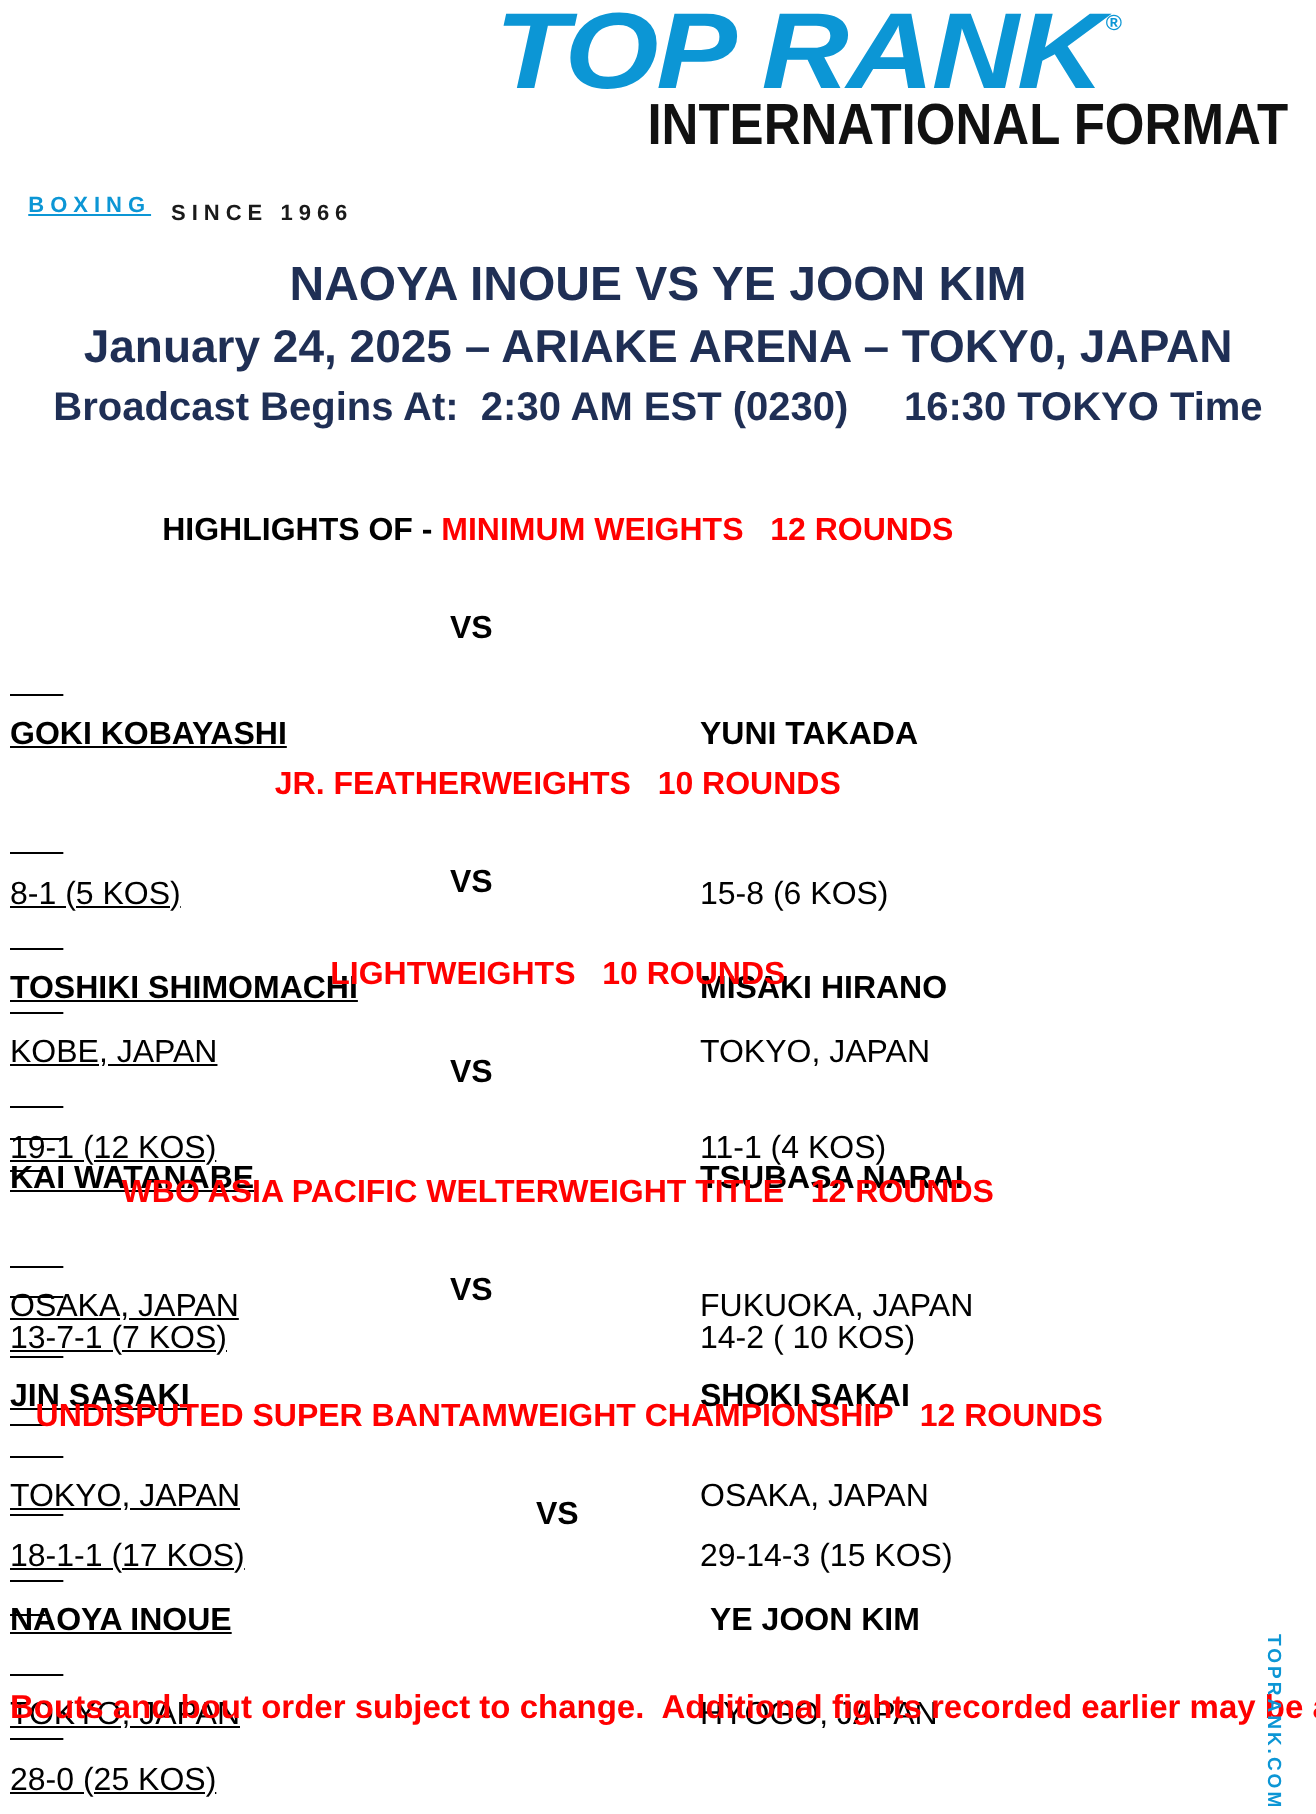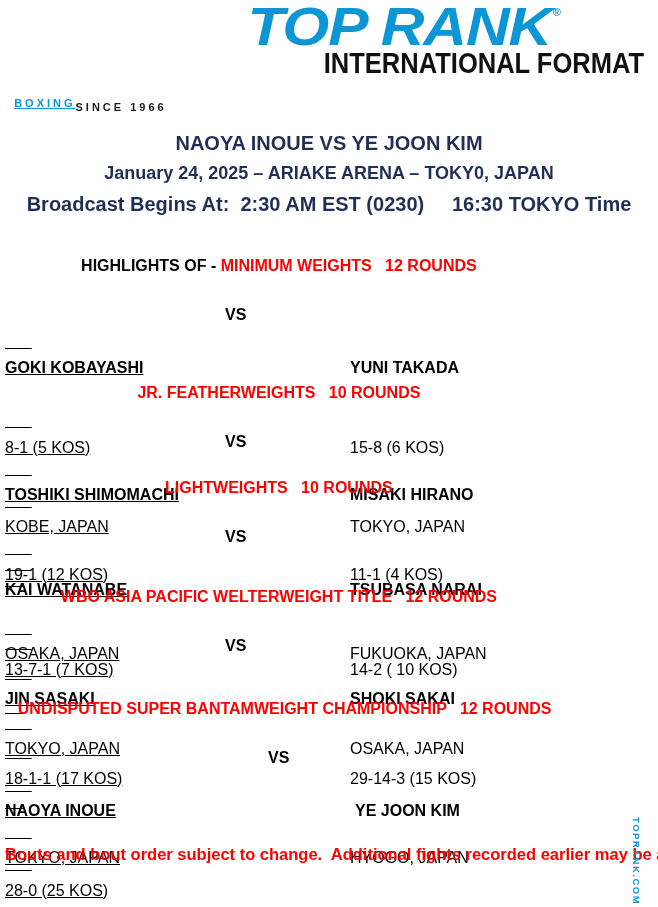--- a/index.html
+++ b/index.html
@@ -43,30 +43,30 @@
     white-space:pre;
   }
   .boxing-since {
     position:absolute; left:8px; top:85px;
     font-size:11px; font-weight:bold;
     white-space:pre;
   }
   .boxing-since .boxing { color:#0C96D5; letter-spacing:3px;text-decoration:underline; }
   .boxing-since .since {
     color:#1a1a1a; letter-spacing:3px;
-    position:relative; top:4px; 
+    position:relative; top:4px; margin-left:10px;
   }
 
   
   .event-head {
     position:absolute; top:128px; left:0; width:658px;
     text-align:center; color:#1F2F55;
   }
-  .event-title   { font-size:20px; font-weight:bold; line-height:30px; white-space:pre; }
-  .event-date    { font-size:18px; font-weight:bold; line-height:31px; white-space:pre; }
+  .event-title   { font-size:24px; font-weight:bold; line-height:30px; white-space:pre; }
+  .event-date    { font-size:23px; font-weight:bold; line-height:31px; white-space:pre; }
   .event-bcast   { font-size:20px; font-weight:bold; line-height:30px; white-space:pre; }
 
   
   .bout { position:absolute; left:0; width:658px; }
   .b0 { top:233px; } .b1 { top:360px; } .b2 { top:455px; } .b3 { top:564px; } .b4 { top:676px; }
   .bout-header {
     width:540px; text-align:center;
     font-size:16px; font-weight:bold; line-height:22px;
     white-space:pre;
   }

